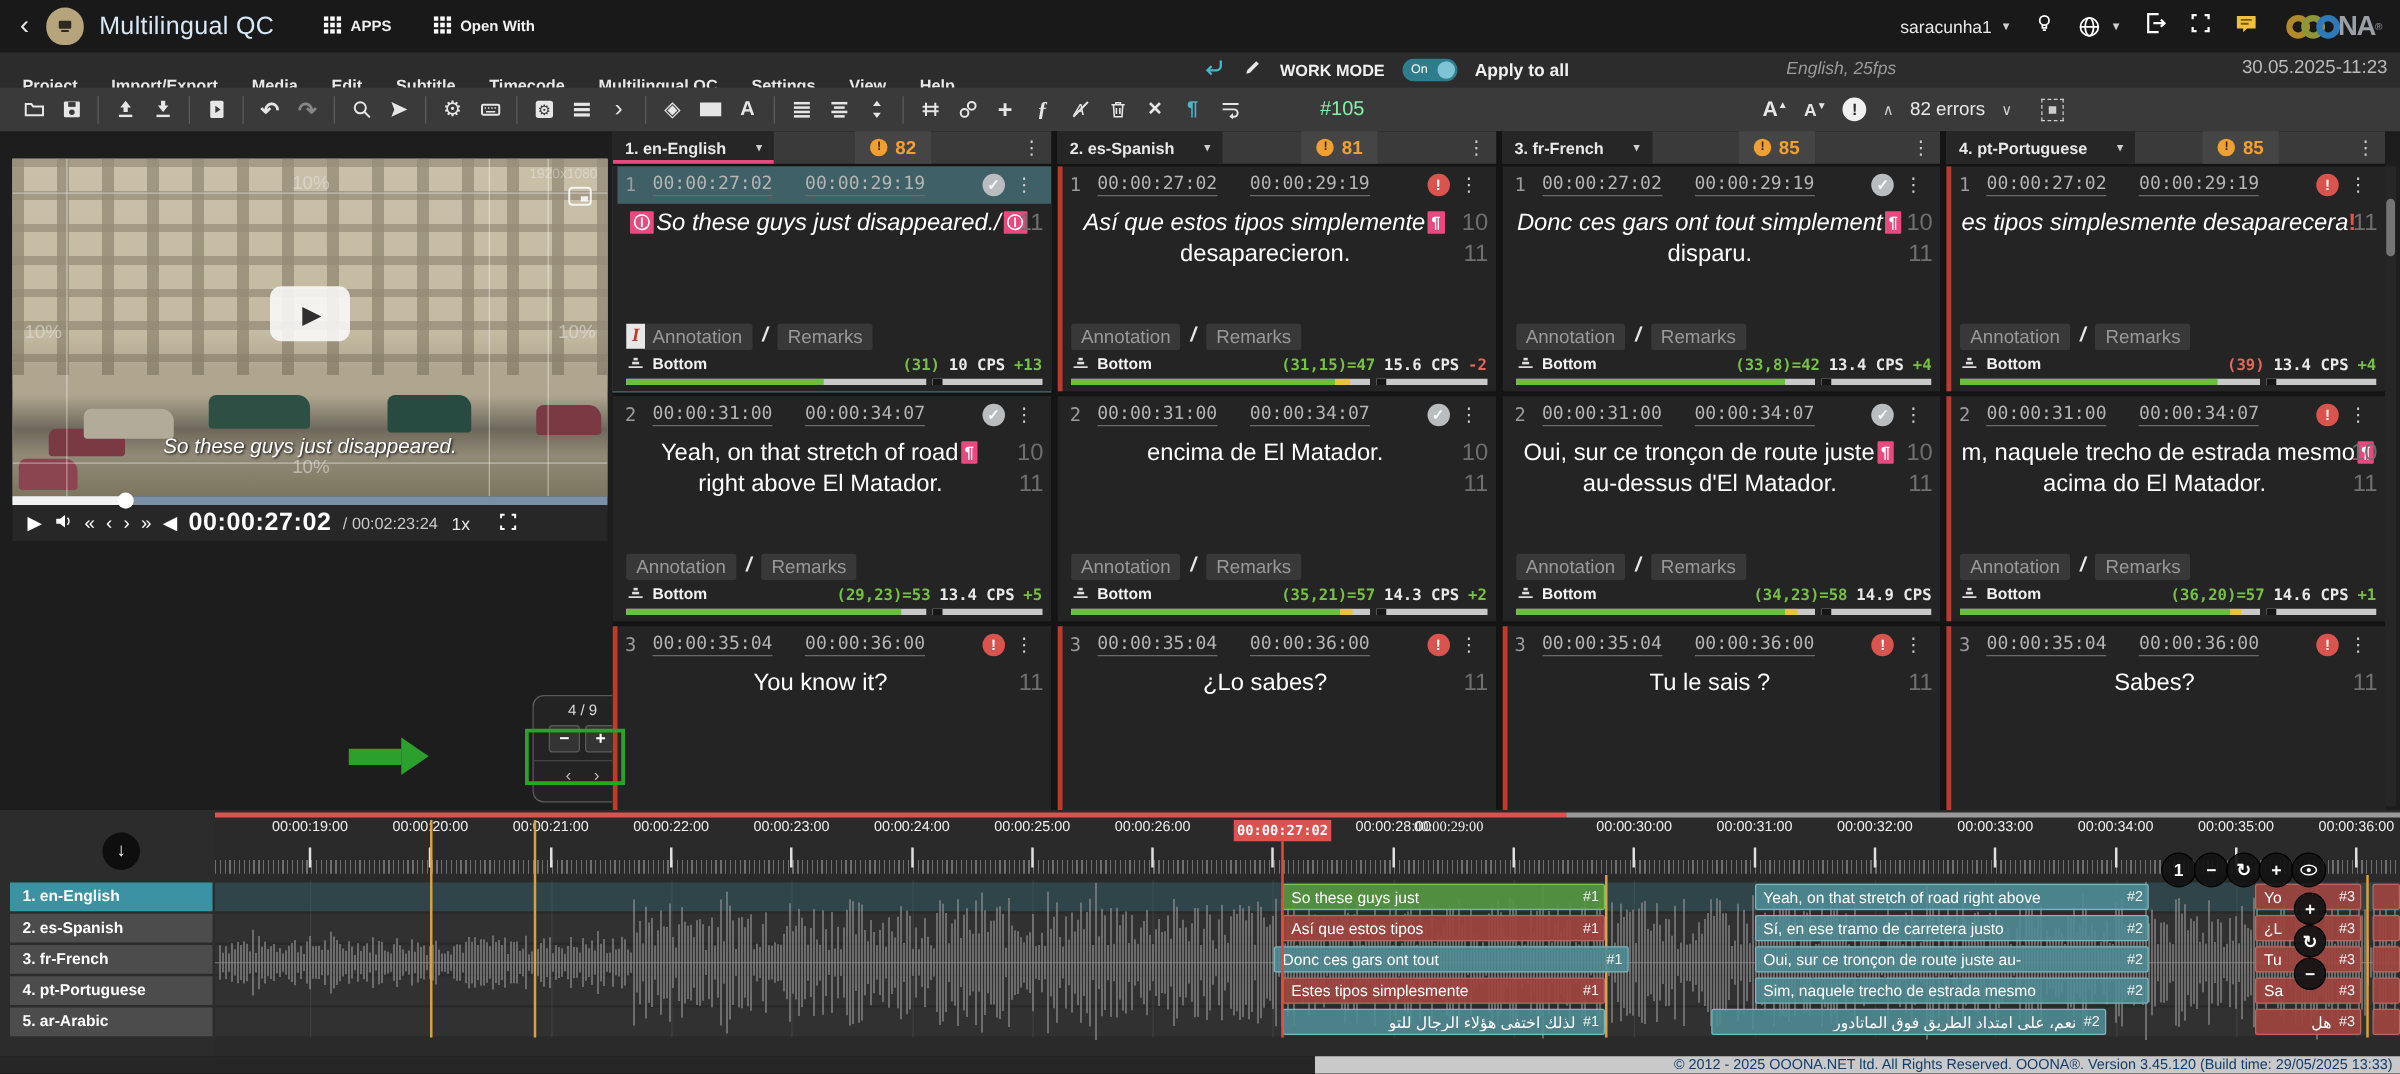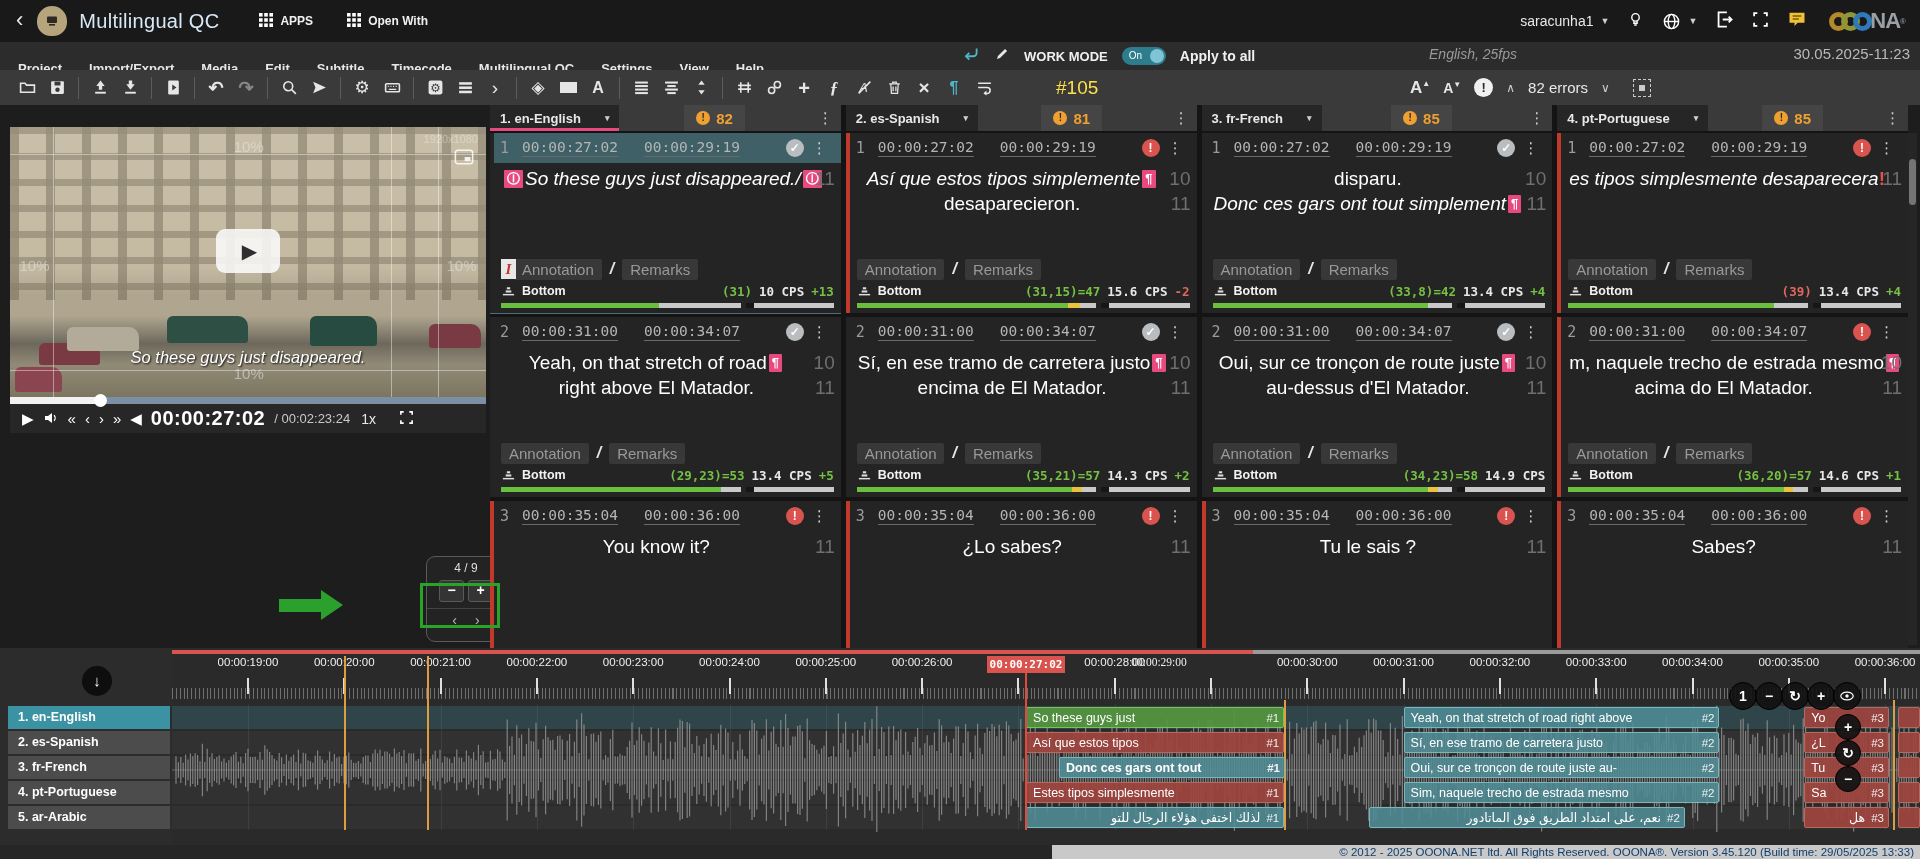--- a/index.html
+++ b/index.html
@@ -35,21 +35,21 @@
   #dtime{position:absolute;right:10px;top:3px;color:#b9b9b9;font-size:15px;}
   #workmode-cluster{position:absolute;left:962px;top:0;height:28px;display:flex;align-items:center;gap:14px;}
   #workmode-cluster .wm{color:#f0f0f0;font-size:13px;font-weight:bold;}
   #apply-lbl{color:#f0f0f0;font-size:14px;font-weight:bold;}
 
   
   #toolbar{position:absolute;left:0;top:70px;width:1920px;height:35px;background:#3a3a3a;}
   #tb-left{position:absolute;left:12px;top:0;height:35px;display:flex;align-items:center;}
   .tbtn{width:30px;height:30px;display:flex;align-items:center;justify-content:center;cursor:pointer;}
   .sep{width:1px;height:22px;background:#5c5c5c;margin:0 6px;}
-  #tb-num{position:absolute;left:1056px;top:0;line-height:35px;color:#fde047;font-size:19px;}
+  #tb-num{position:absolute;left:1056px;top:0;line-height:35px;color:#86efac;font-size:16px;}
   #tb-right{position:absolute;left:1410px;top:0;height:35px;display:flex;align-items:center;gap:13px;}
   .fontbtn{color:#e6e6e6;font-weight:bold;cursor:pointer;line-height:1;}
   .errcirc{width:19px;height:19px;border-radius:50%;background:#f0f0f0;color:#2b2b2b;font-weight:bold;font-size:13px;text-align:center;line-height:19px;cursor:pointer;}
   .chv{color:#cfcfcf;font-size:12px;cursor:pointer;}
   #err-lbl{color:#e8e8e8;font-size:15px;}
   .dashsq{width:16px;height:16px;border:1.5px dashed #ccc;display:flex;align-items:center;justify-content:center;margin-left:10px;cursor:pointer;}
   .dashsq i{width:6px;height:6px;background:#ccc;display:block;}
 
   
   #player{position:absolute;left:10px;top:127px;width:476px;}
@@ -710,21 +710,20 @@
           </div>
           <div class="card">
             <div class="chead">
               <span class="cnum">2</span>
               <span class="ctc">00:00:31:00</span>
               <span class="ctc">00:00:34:07</span>
               <span class="stat ok">✓</span>
               <span class="kebab">⋮</span>
             </div>
             <div class="cbody">
-              <div class="cline"><span class="ltxt">Sí, en ese tramo de carretera justo</span><span class="ptag pil">¶</span></div>
               <div class="cline"><span class="ltxt">encima de El Matador.</span></div>
               <div class="rowsnums">
                 <div>10</div>
                 <div>11</div>
               </div>
             </div>
             <div class="cfoot">
               <div class="crow1">
                 <span class="chip">Annotation</span>
                 <span class="slash">/</span>
@@ -788,22 +787,22 @@
         <div class="cards">
           <div class="card">
             <div class="chead">
               <span class="cnum">1</span>
               <span class="ctc">00:00:27:02</span>
               <span class="ctc">00:00:29:19</span>
               <span class="stat ok">✓</span>
               <span class="kebab">⋮</span>
             </div>
             <div class="cbody">
+              <div class="cline"><span class="ltxt it">Donc ces gars ont tout simplement</span><span class="ptag pil">¶</span></div>
               <div class="cline"><span class="ltxt">disparu.</span></div>
-              <div class="cline"><span class="ltxt it">Donc ces gars ont tout simplement</span><span class="ptag pil">¶</span></div>
               <div class="rowsnums">
                 <div>10</div>
                 <div>11</div>
               </div>
             </div>
             <div class="cfoot">
               <div class="crow1">
                 <span class="chip">Annotation</span>
                 <span class="slash">/</span>
                 <span class="chip">Remarks</span>
@@ -1102,21 +1101,21 @@
         <div class="oline" style="left: 1112px; top: 52px; height: 130px;"></div>
         <div class="oline" style="left: 1721px; top: 52px; height: 130px;"></div>
         <div class="blk green" style="left: 854.104px; width: 258.084px; top: 59px;">
           <span class="btxt">So these guys just</span>
           <span class="btag">#1</span>
         </div>
         <div class="blk red" style="left: 854.104px; width: 258.084px; top: 84px;">
           <span class="btxt">Así que estos tipos</span>
           <span class="btag">#1</span>
         </div>
-        <div class="blk teal" style="left: 887px; width: 226px; top: 109px; font-weight: bold;">
+        <div class="blk teal" style="left: 847px; width: 284px; top: 109px;">
           <span class="btxt">Donc ces gars ont tout</span>
           <span class="btag">#1</span>
         </div>
         <div class="blk red" style="left: 854.104px; width: 258.084px; top: 134px;">
           <span class="btxt">Estes tipos simplesmente</span>
           <span class="btag">#1</span>
         </div>
         <div class="blk teal" style="left: 854.104px; width: 258.084px; top: 159px;">
           <span class="btxt" dir="rtl">لذلك اختفى هؤلاء الرجال للتو</span>
           <span class="btag">#1</span>

